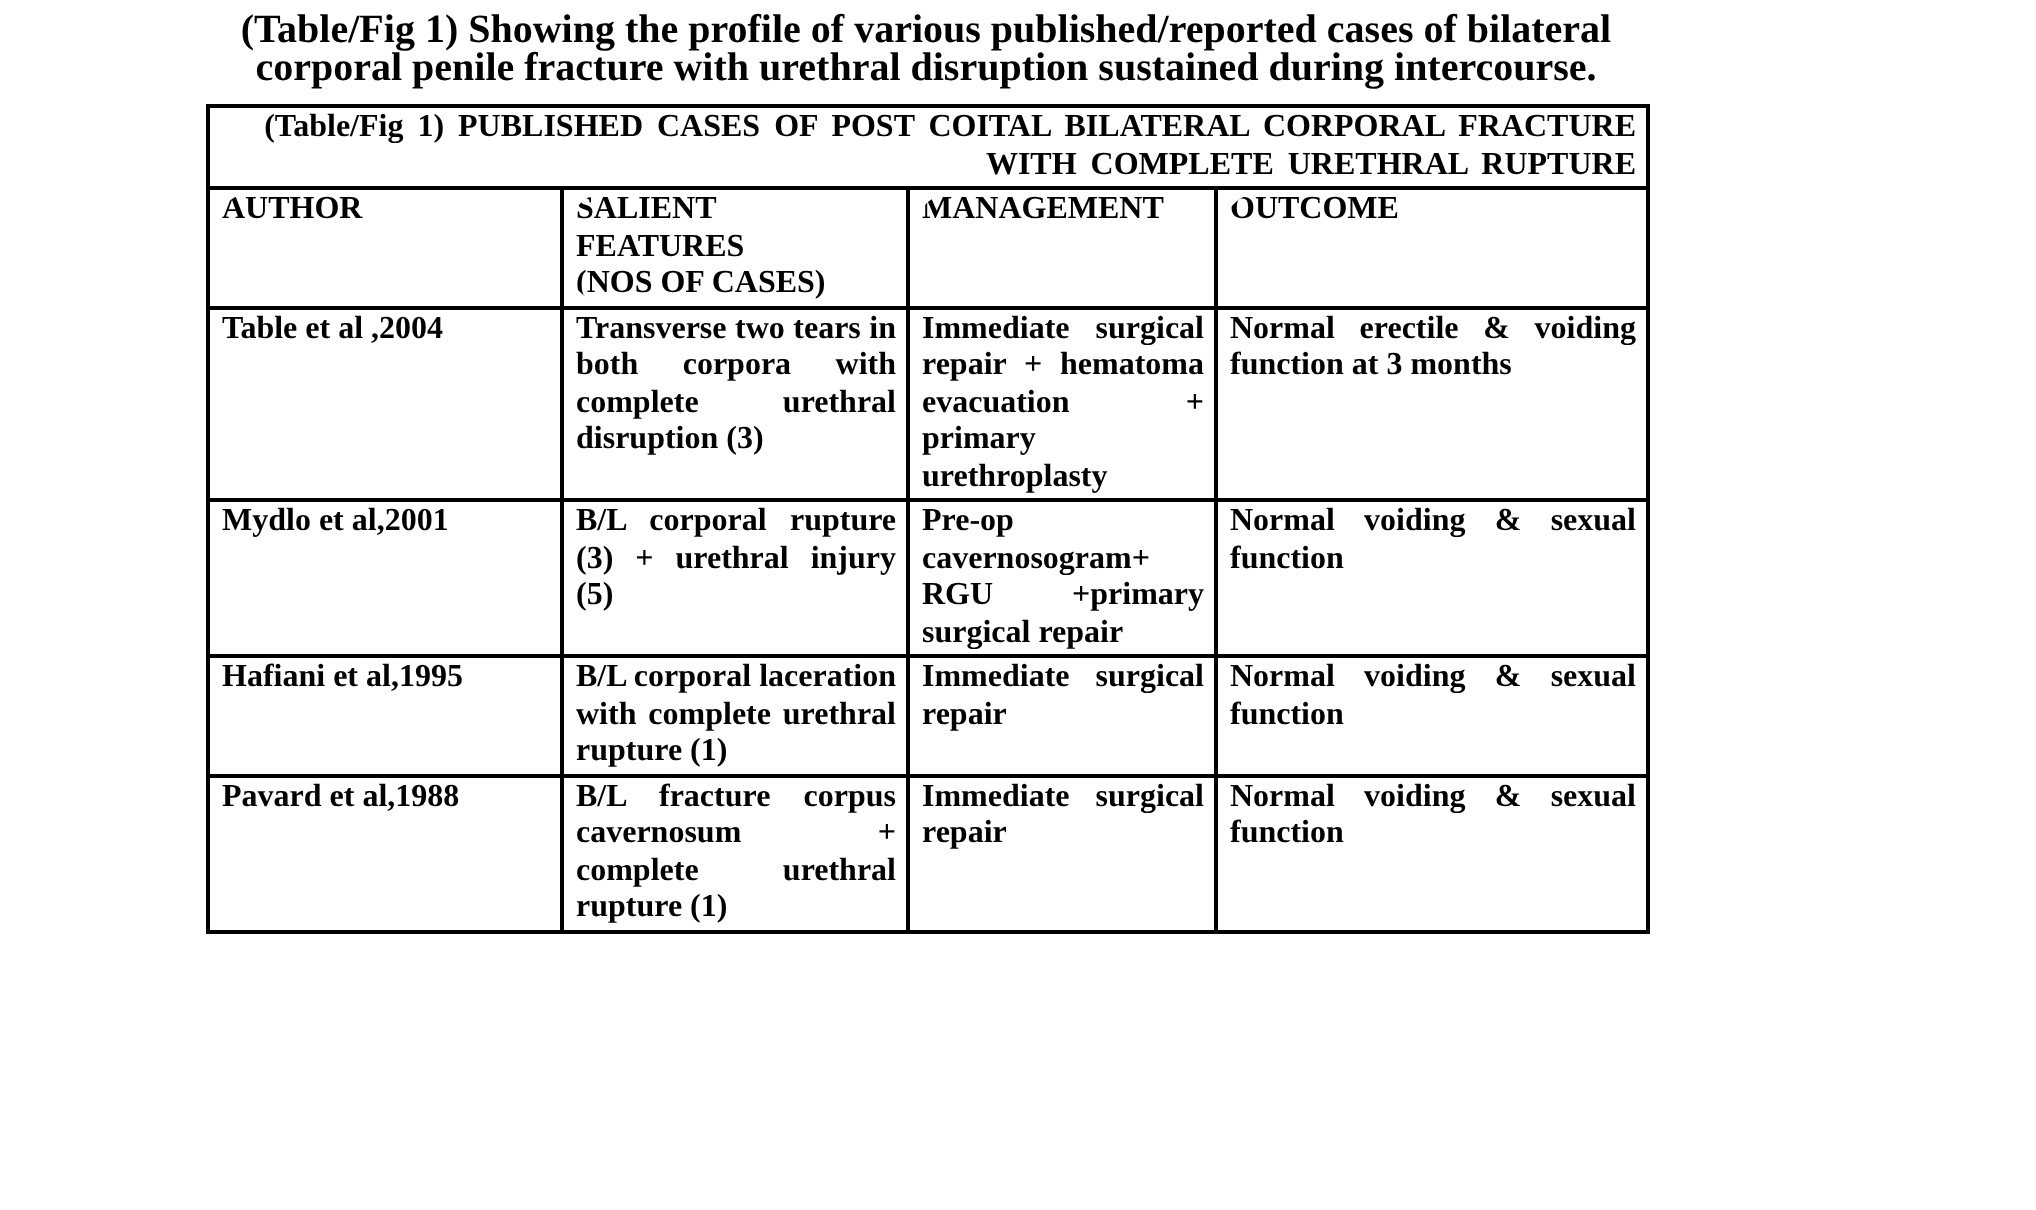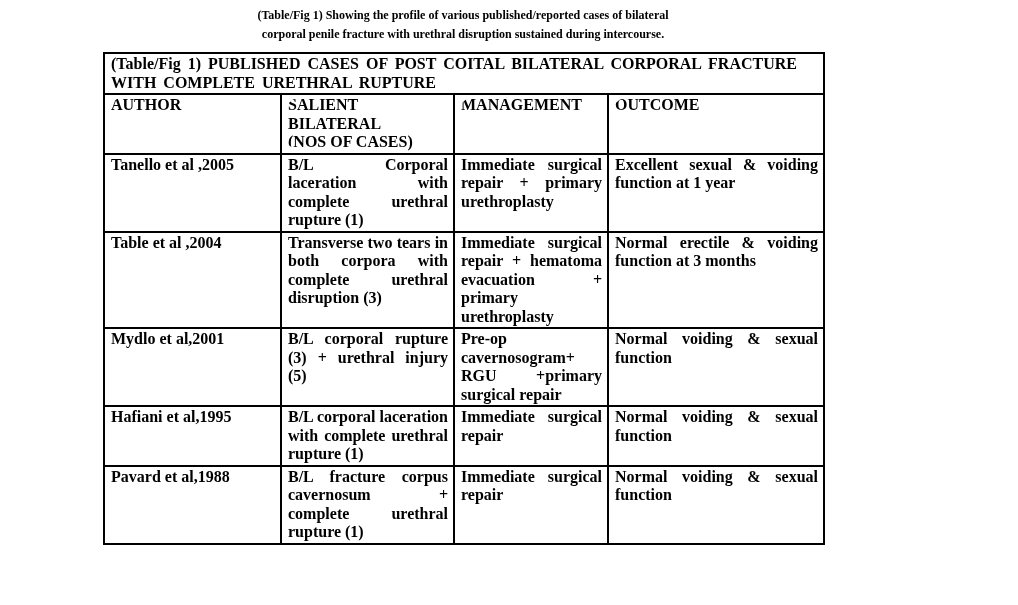--- a/index.html
+++ b/index.html
@@ -16,41 +16,41 @@
     color: #000000;
     -webkit-font-smoothing: antialiased;
   }
   .caption {
     position: absolute;
     left: 103px;
     top: 6px;
     width: 720px;
     text-align: center;
     white-space: pre-line;
-    font-size: 12px;
+    font-size: 20px;
     line-height: 19px;
   }
   table.cases {
     position: absolute;
     left: 103px;
     top: 52px;
     width: 720px;
     table-layout: fixed;
     border-collapse: collapse;
     font-size: 16px;
     line-height: 18.5px;
   }
   table.cases th, table.cases td {
     border: 2px solid #000000;
     vertical-align: top;
     padding: 1px 5px 1px 6px;
     overflow: hidden;
   }
   td.title-cell {
-    text-align: left;
+    text-align: right;
     white-space: pre-line;
     word-spacing: 3px;
     padding-top: 2px;
   }
   table.cases th {
     text-align: left;
     white-space: pre-line;
     font-weight: bold;
     border-radius: 24px;
   }
@@ -72,30 +72,24 @@
     <col style="width:216px">
   </colgroup>
   <tbody>
     <tr style="height:39px">
       <td class="title-cell" colspan="4">(Table/Fig 1)  PUBLISHED CASES OF POST COITAL BILATERAL CORPORAL FRACTURE
 WITH COMPLETE URETHRAL RUPTURE</td>
     </tr>
     <tr style="height:55px">
       <th>AUTHOR</th>
       <th>SALIENT
-BILATERAL
+FEATURES
 (NOS OF CASES)</th>
       <th>MANAGEMENT</th>
       <th>OUTCOME</th>
-    </tr>
-    <tr style="height:75px">
-      <td class="data">Tanello et al ,2005</td>
-      <td class="data">B/L Corporal laceration with complete urethral rupture (1)</td>
-      <td class="data">Immediate surgical repair + primary urethroplasty</td>
-      <td class="data">Excellent sexual &amp; voiding function at 1 year</td>
     </tr>
     <tr style="height:92px">
       <td class="data">Table et al ,2004</td>
       <td class="data">Transverse two tears in both corpora with complete urethral disruption (3)</td>
       <td class="data">Immediate surgical repair + hematoma evacuation + primary urethroplasty</td>
       <td class="data">Normal erectile &amp; voiding function at 3 months</td>
     </tr>
     <tr style="height:75px">
       <td class="data">Mydlo et al,2001</td>
       <td class="data">B/L corporal rupture (3) + urethral injury (5)</td>

